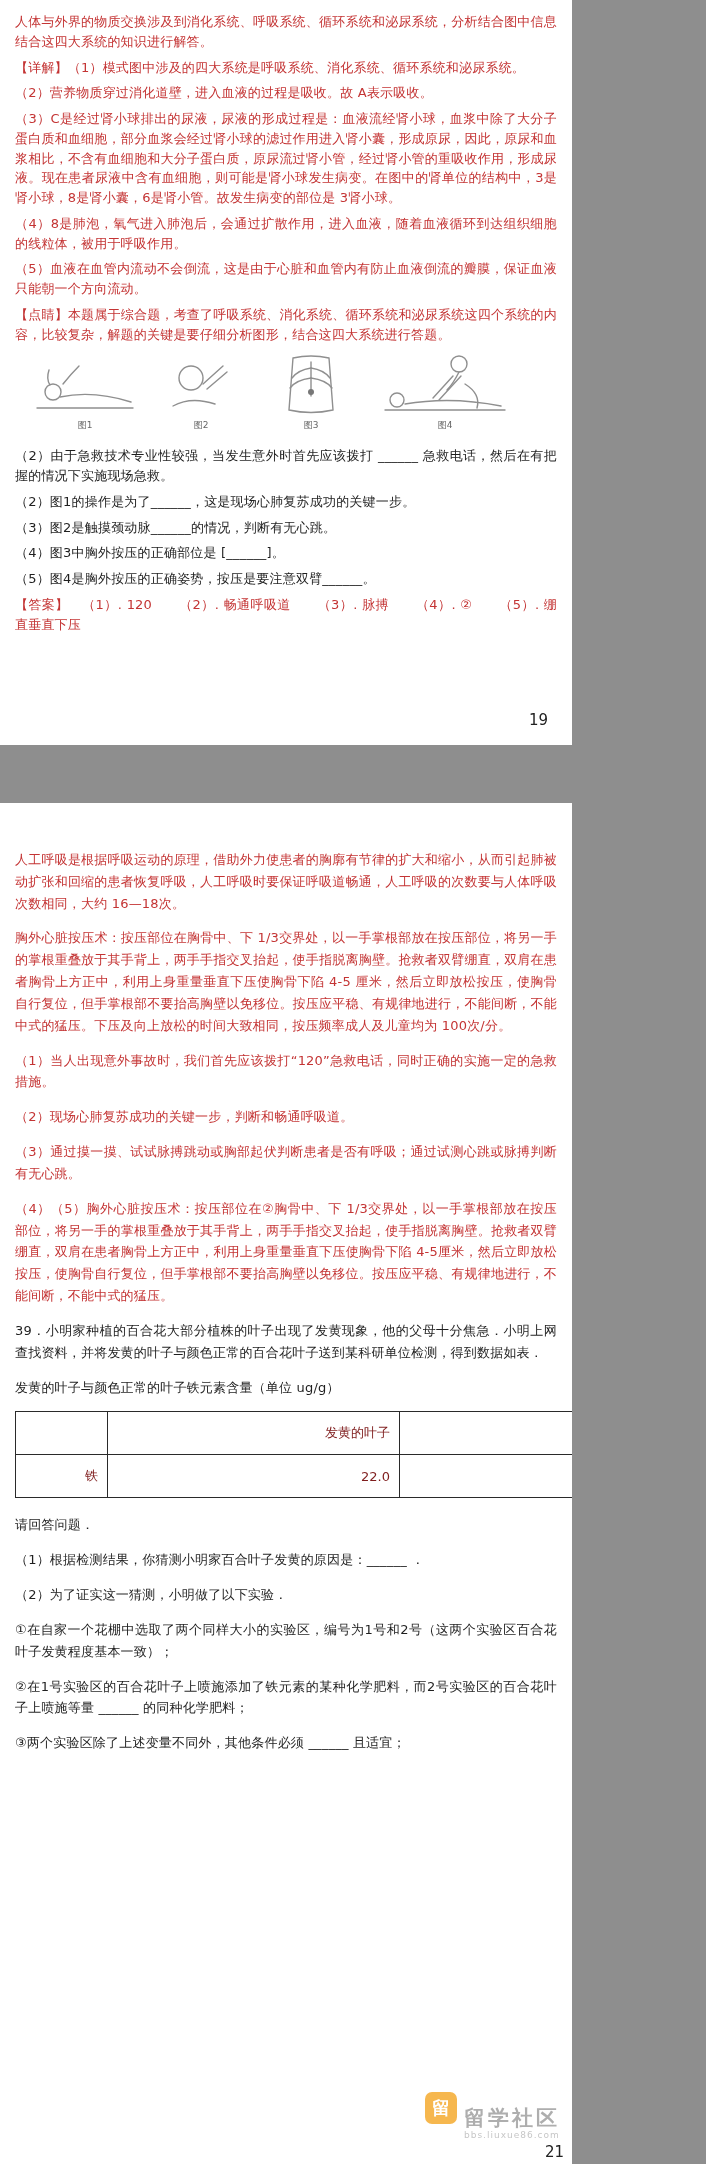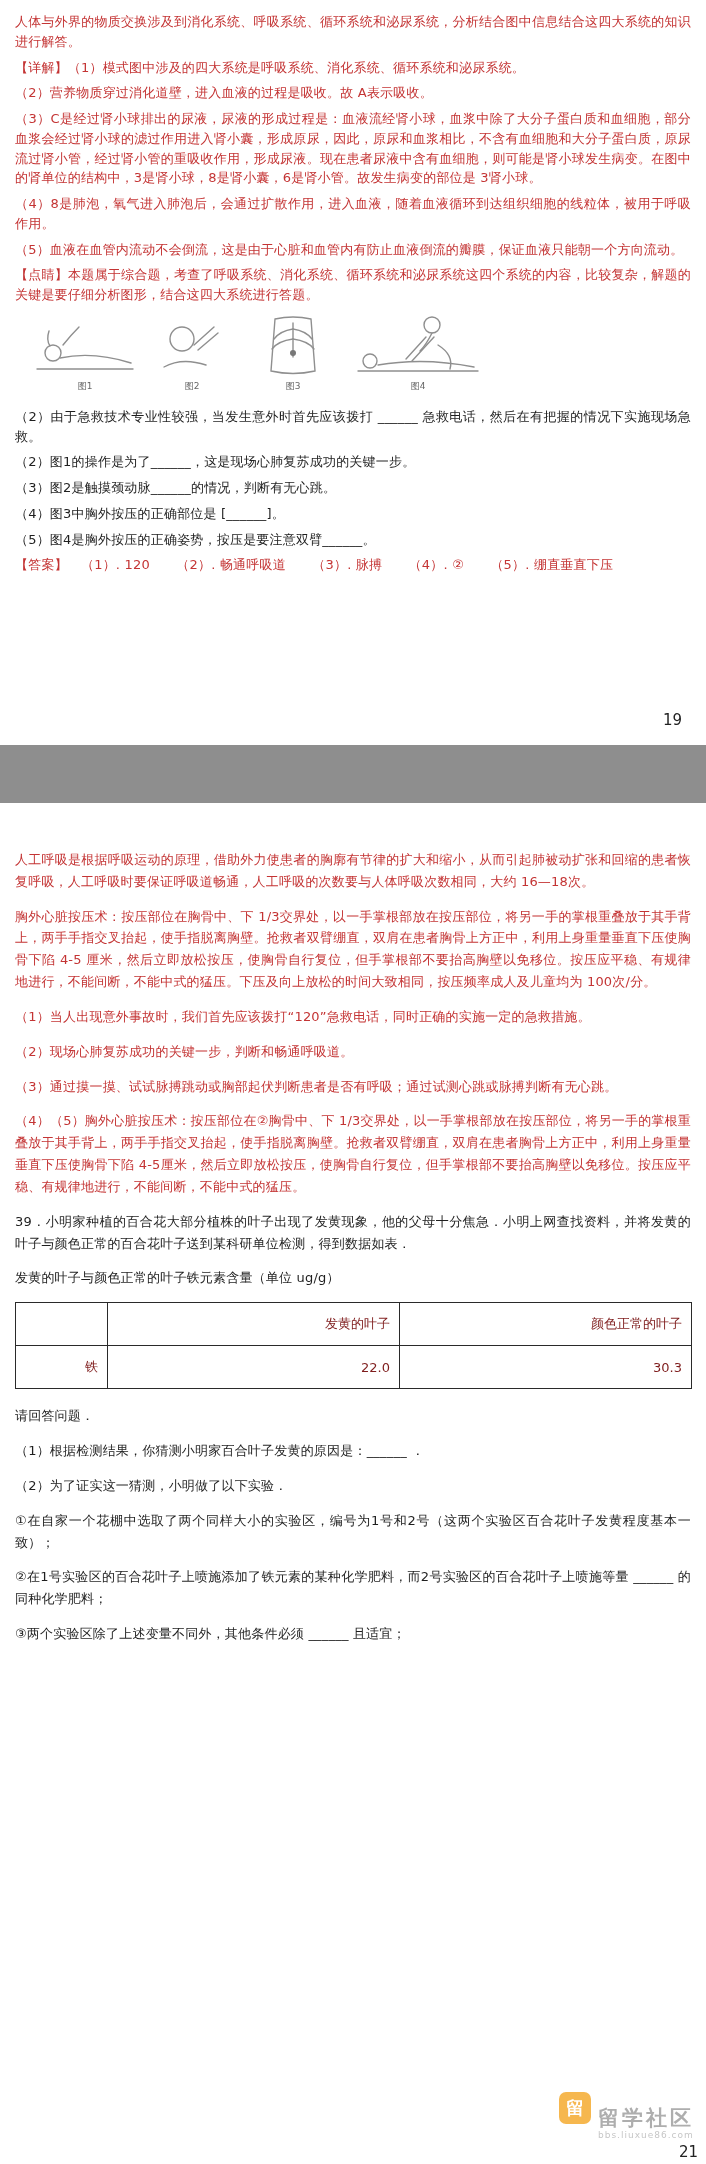--- a/index.html
+++ b/index.html
@@ -3,21 +3,21 @@
 <meta charset="utf-8">
 <style>
   * { box-sizing: border-box; }
   html, body { margin: 0; padding: 0; }
   body {
     width: 706px;
     background: #8e8e8e;
     font-family: "DejaVu Sans", "Liberation Sans", sans-serif;
   }
   .page {
-    width: 706px;
+    width: 572px;
     background: #ffffff;
     position: relative;
     overflow: hidden;
   }
   #page1 { height: 745px; padding: 12px 15px 0 15px; }
   .page-gap { height: 58px; width: 706px; }
   #page2 { height: 1361px; padding: 46px 15px 0 15px; }
 
   p.doc {
     margin: 0 0 6px 0;
@@ -26,21 +26,21 @@
     letter-spacing: 0.2px;
     text-align: justify;
   }
   #page2 p.doc { margin-bottom: 13px; line-height: 1.68; }
   .red   { color: #c43434; }
   .black { color: #1f1f1f; }
 
   .figures {
     display: flex;
     align-items: flex-start;
-    gap: 15px;
+    gap: 24px;
     margin: 8px 0 14px 18px;
   }
   .figure { text-align: center; }
   .figure svg { display: block; }
   .figure svg path, .figure svg circle { stroke: #8f8f8f; fill: none; stroke-width: 1.4; stroke-linecap: round; }
   .figure svg circle.dot { fill: #777; stroke: none; }
   .figcap { font-size: 9px; color: #666; margin-top: 3px; }
 
   .page-num {
     position: absolute;

